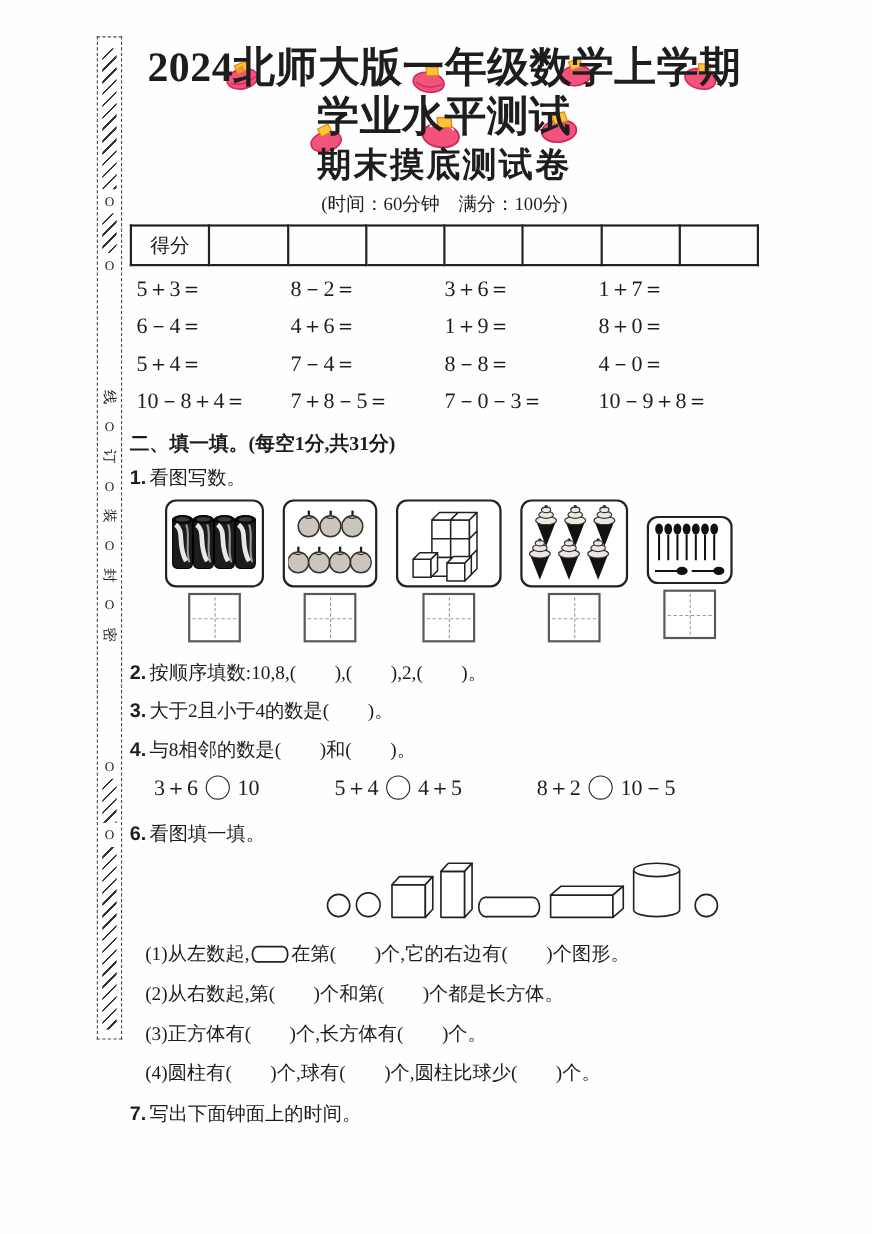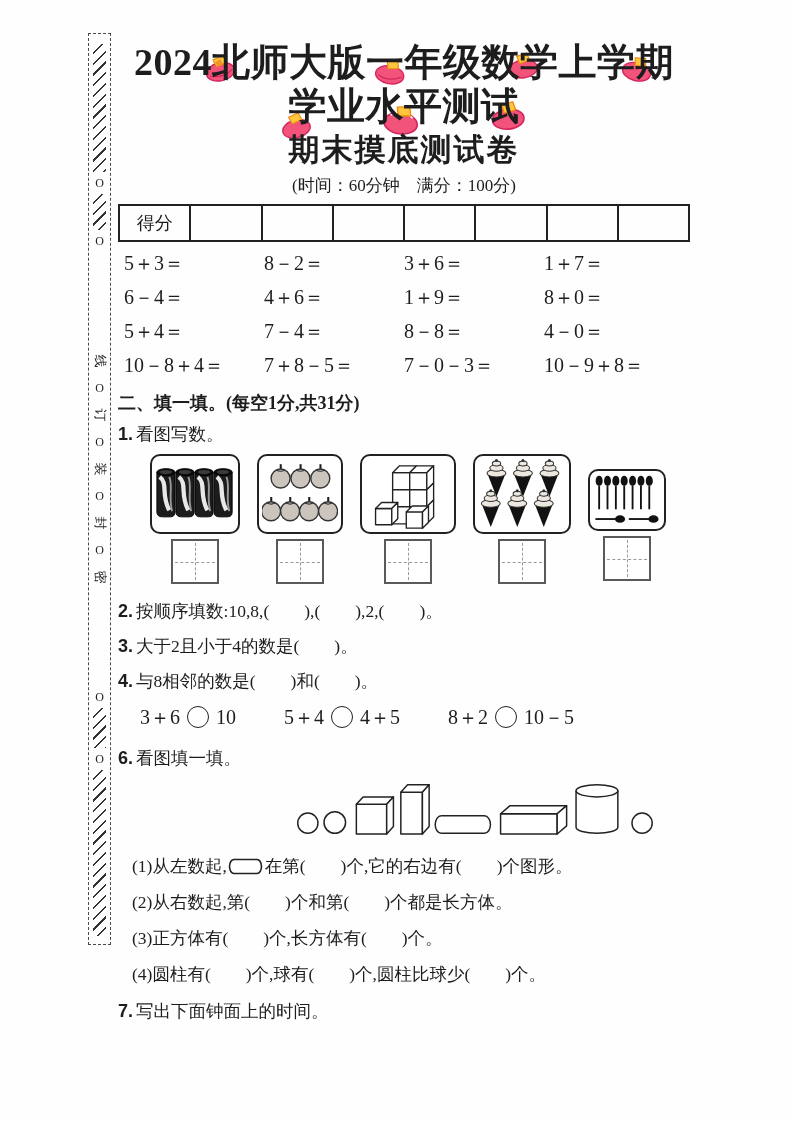--- a/index.html
+++ b/index.html
@@ -39,21 +39,21 @@
   .qnum{font-weight:700;font-size:18px;margin-right:3px;font-family:"Liberation Sans","DejaVu Sans",sans-serif;}
 
   .pic-row{display:flex;gap:17px;margin:8px 0 0 32px;align-items:flex-start;}
   .pic-col{display:flex;flex-direction:column;align-items:center;gap:5px;}
   .pbox{box-sizing:border-box;border:2px solid #222;border-radius:10px;background:#fff;
         display:flex;align-items:center;justify-content:center;}
   .wbox{width:48px;height:45px;box-sizing:border-box;border:2px solid #5a5a5a;position:relative;background:#fff;}
   .wbox::before{content:"";position:absolute;left:50%;top:2px;bottom:2px;border-left:1.5px dashed #999;}
   .wbox::after{content:"";position:absolute;top:50%;left:2px;right:2px;border-top:1.5px dashed #999;}
 
-  .cmp-row{display:flex;gap:48px;font-size:20px;line-height:26px;margin:11px 0 0 22px;align-items:center;}
+  .cmp-row{display:flex;gap:68px;font-size:20px;line-height:26px;margin:11px 0 0 22px;align-items:center;}
   .cmp-circle{display:inline-block;width:20px;height:20px;border:1.7px solid #222;border-radius:50%;
               margin:0 7px;vertical-align:-4px;background:#fff;}
 
   .shapes-wrap{margin:6px 0 0 176px;}
   .q6sub{font-size:17.5px;line-height:23px;margin:13px 0 0 14px;}
   .cyl-inline{vertical-align:-3px;margin:0 1px;}
 </style>
 </head>
 <body>
 

